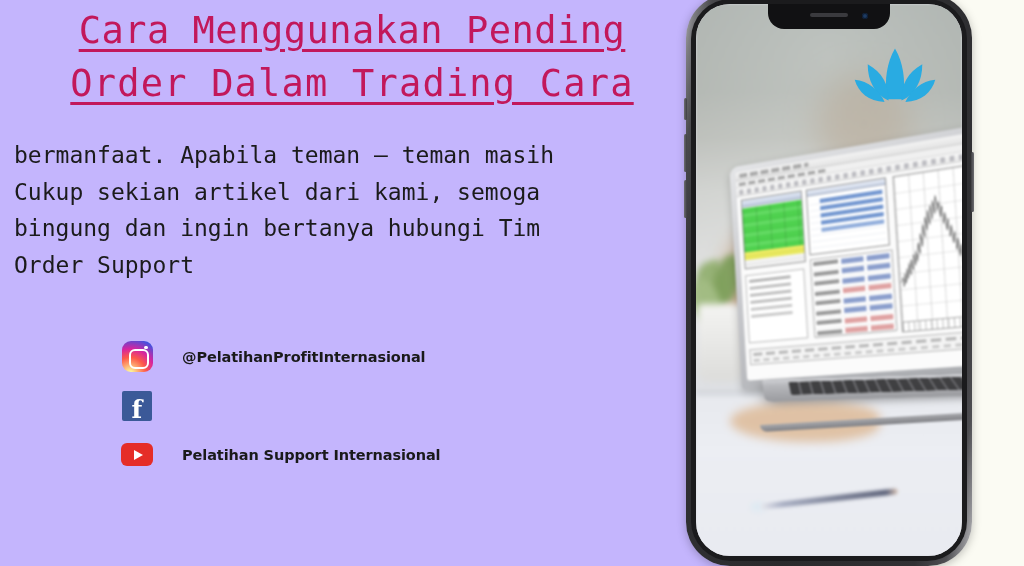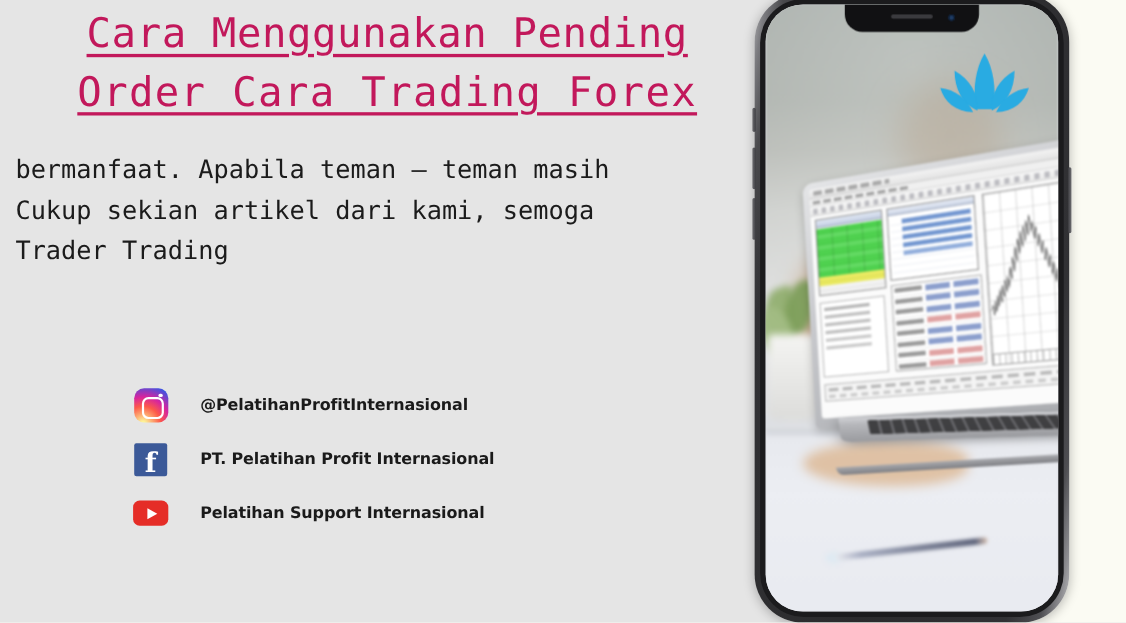--- a/index.html
+++ b/index.html
@@ -14,21 +14,21 @@
     background: #fbfbf3;
     font-family: "DejaVu Sans", sans-serif;
     position: relative;
   }
 
   
   .left-col {
     position: absolute;
     left: 0; top: 0;
     width: 732px; height: 566px;
-    background: #e5e5e5;
+    background: #c4b5fd;
   }
 
   .headline {
     position: absolute;
     left: 16px;
     top: 4px;
     width: 672px;
     font-family: "DejaVu Sans Mono", monospace;
     font-size: 37px;
     line-height: 53px;
@@ -57,21 +57,21 @@
     font-size: 23px;
     line-height: 36.5px;
     color: #1b1b1b;
     font-weight: 400;
   }
 
   
   .social-list {
     position: absolute;
     left: 120px;
-    top: 344px;
+    top: 332px;
     width: 520px;
   }
   .social-row {
     display: flex;
     align-items: center;
     height: 49px;
   }
   .social-icon {
     width: 34px;
     height: 34px;
@@ -566,45 +566,45 @@
   .btn-pwr  { right: -2px; top: 158px; width: 3px; height: 60px;
               background: linear-gradient(270deg,#6d6d71,#3d3d41); }
 </style>
 </head>
 <body>
 
 <div class="left-col">
 
   <div class="headline">
     <span class="hl-line l1">Cara Menggunakan Pending</span>
-    <span class="hl-line l2">Order Cara Trading Forex</span>
+    <span class="hl-line l2">Order Dalam Trading Cara</span>
   </div>
 
   <div class="bodytext">
     <div>bermanfaat. Apabila teman – teman masih</div>
     <div>Cukup sekian artikel dari kami, semoga</div>
-    <div>Trader Trading</div>
+    <div>bingung dan ingin bertanya hubungi Tim</div>
+    <div>Order Support</div>
   </div>
 
   <div class="social-list">
 
     <div class="social-row">
       <span class="social-icon">
         <span class="ig-sq"></span>
       </span>
       <span class="social-label">@PelatihanProfitInternasional</span>
     </div>
 
     <div class="social-row">
       <span class="social-icon">
         <span class="fb-sq">
             <span class="fb-f">f</span>
           </span>
       </span>
-      <span class="social-label">PT. Pelatihan Profit Internasional</span>
     </div>
 
     <div class="social-row">
       <span class="social-icon">
         <span class="yt-rect"></span>
       </span>
       <span class="social-label">Pelatihan Support Internasional</span>
     </div>
 
 

